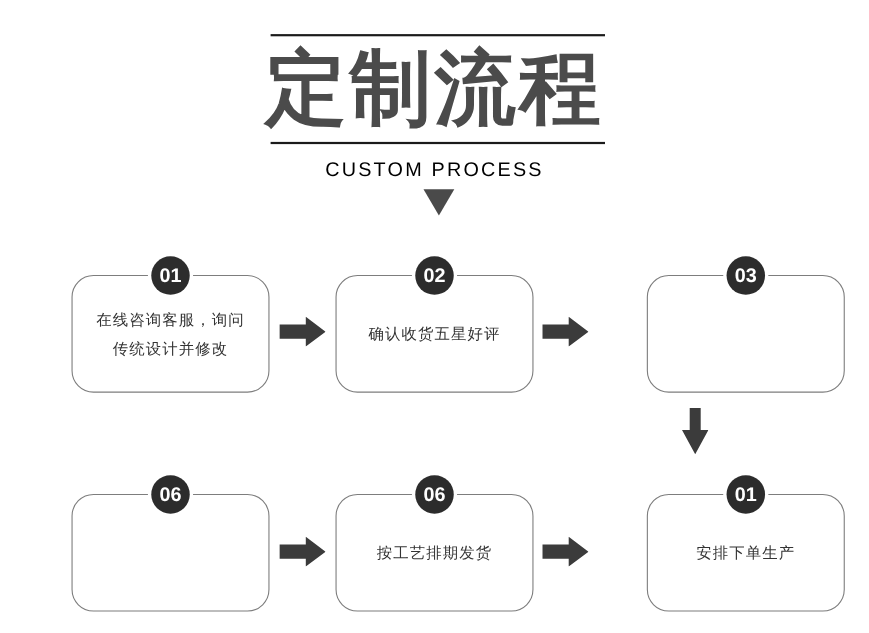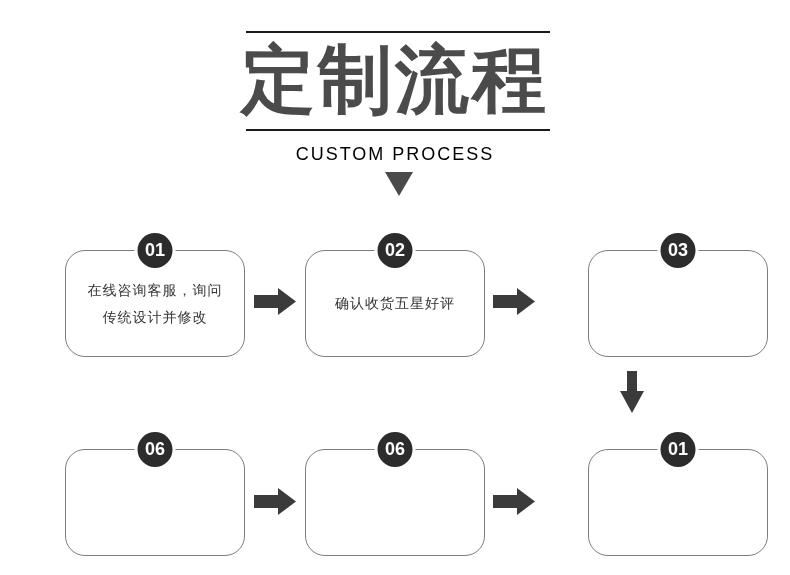--- a/index.html
+++ b/index.html
@@ -167,25 +167,31 @@
   </div>
 
   <div class="arrow arr-r2a">
     <svg width="42" height="27" viewBox="0 0 42 27">
       <polygon points="0,7 24,7 24,0 42,13.5 24,27 24,20 0,20" fill="#3b3b3b"></polygon>
     </svg>
   </div>
 
   <div class="step r2 c2">
     <div class="badge">06</div>
+    <div class="step-text">
+      <div>按工艺排期发货</div>
+    </div>
   </div>
 
   <div class="arrow arr-r2b">
     <svg width="42" height="27" viewBox="0 0 42 27">
       <polygon points="0,7 24,7 24,0 42,13.5 24,27 24,20 0,20" fill="#3b3b3b"></polygon>
     </svg>
   </div>
 
   <div class="step r2 c3">
     <div class="badge">01</div>
+    <div class="step-text">
+      <div>安排下单生产</div>
+    </div>
   </div>
 
 </div>
 
 </body></html>

